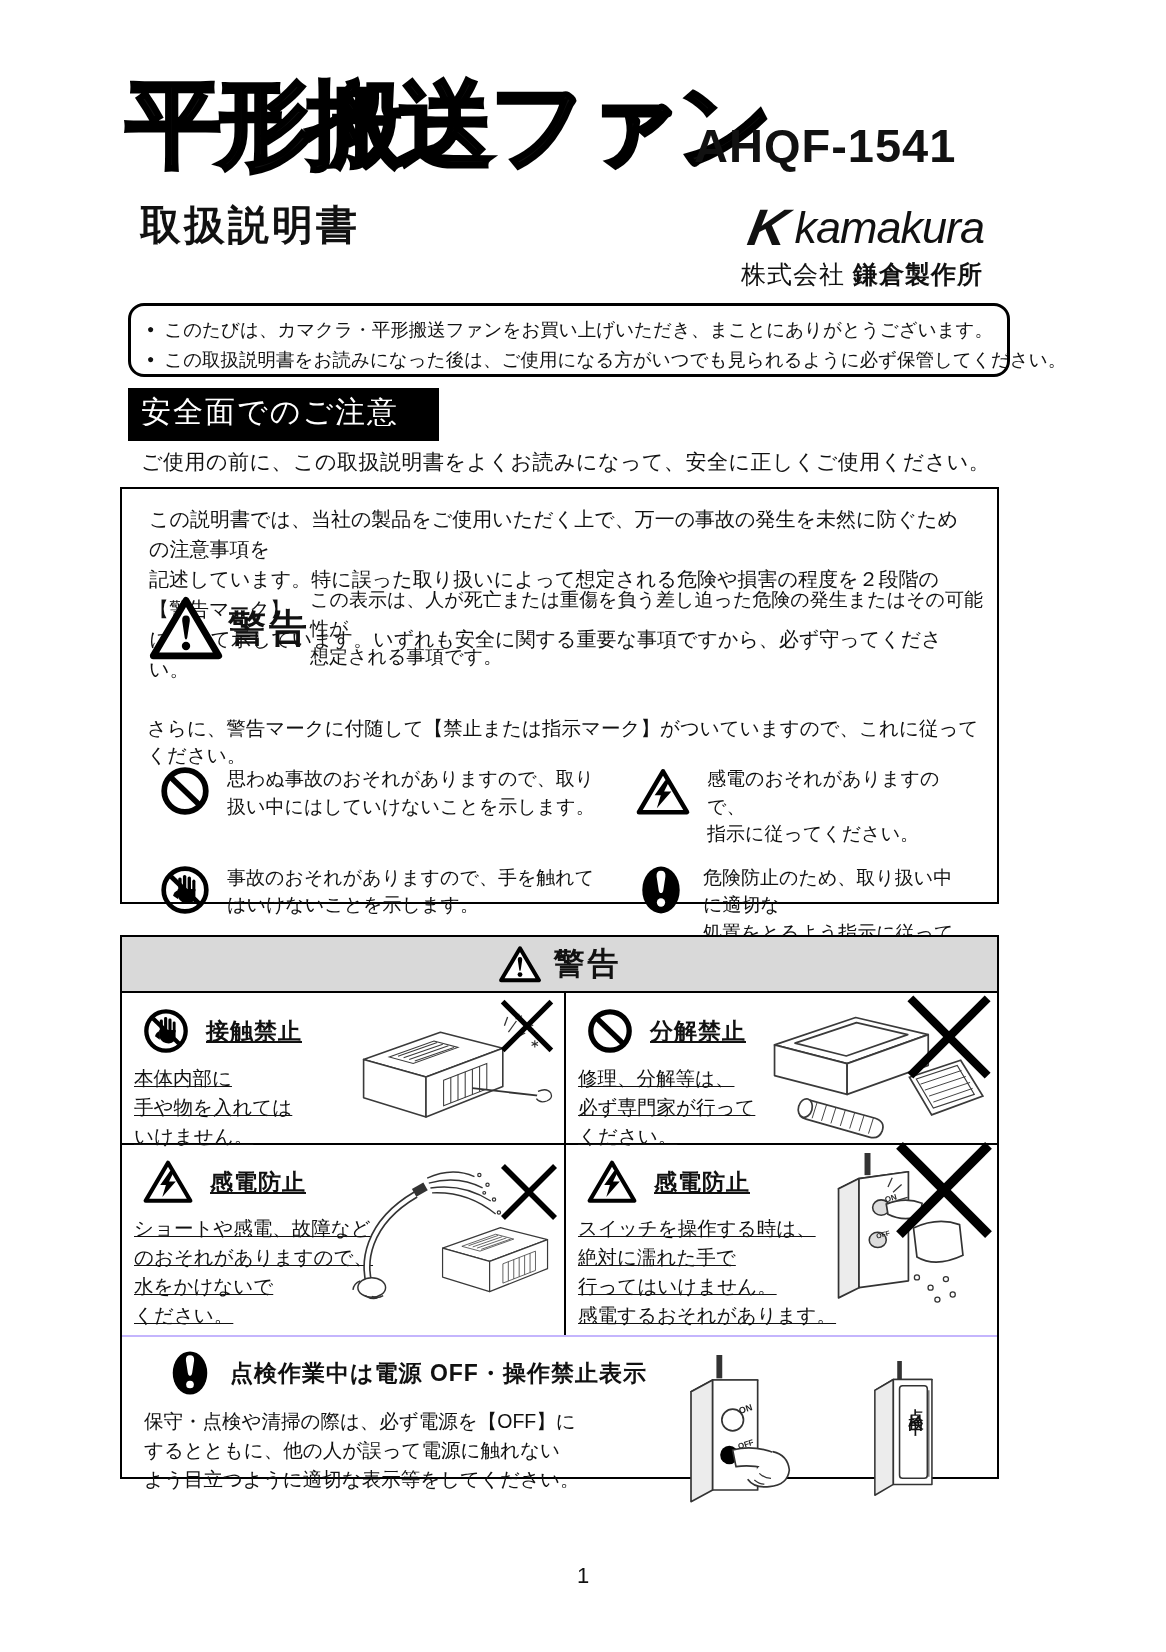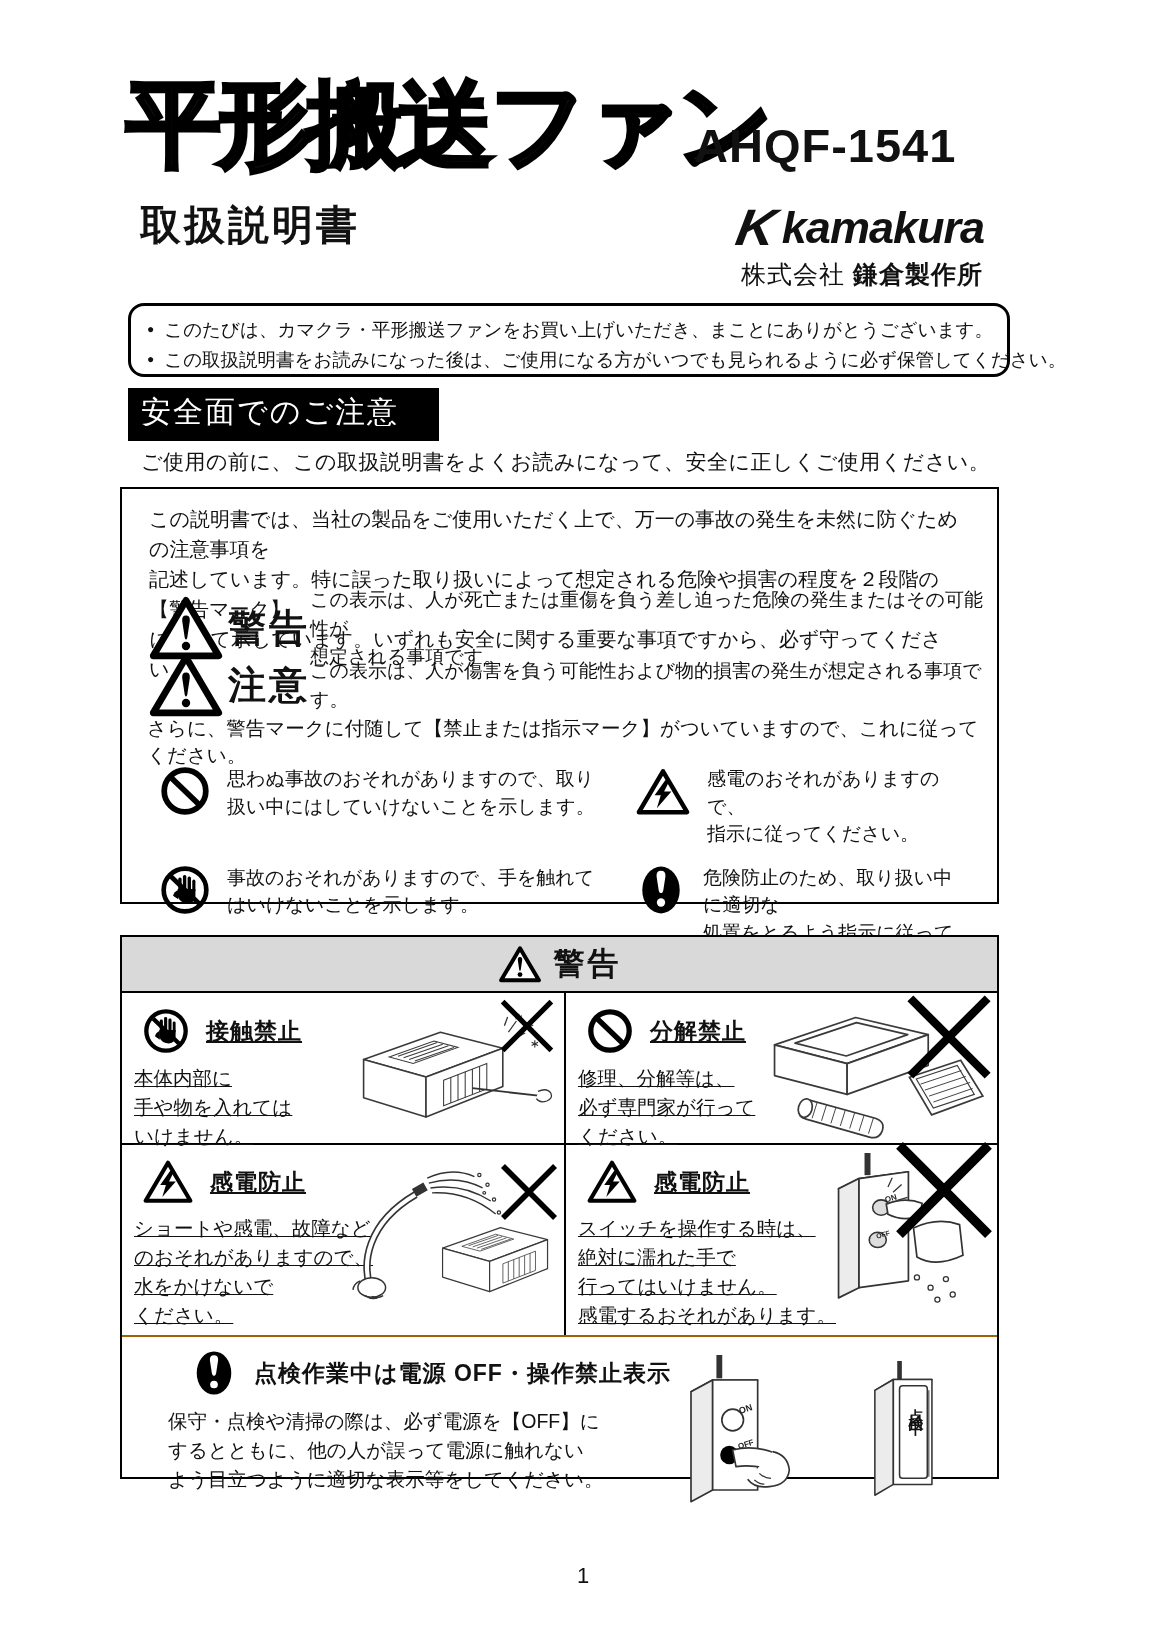--- a/index.html
+++ b/index.html
@@ -13,21 +13,21 @@
     position:absolute;left:126px;top:70px;font-size:95px;font-weight:900;
     letter-spacing:-4px;line-height:1.15;-webkit-text-stroke:3.5px #000;white-space:nowrap;
   }
   .model{position:absolute;left:694px;top:118px;font-size:47px;font-weight:600;letter-spacing:1px;}
   .doc-type{position:absolute;left:140px;top:198px;font-size:41px;font-weight:700;letter-spacing:3px;}
   .brand{position:absolute;right:182px;top:200px;display:flex;align-items:center;gap:6px;}
   .brand-mark{
     font-size:54px;font-weight:900;font-style:italic;display:inline-block;
     transform:skewX(-10deg) scaleY(0.95);line-height:1;
   }
-  .brand-name{font-size:45px;font-weight:700;font-style:italic;letter-spacing:-1px;line-height:1;}
+  .brand-name{font-size:45px;font-weight:400;font-style:italic;letter-spacing:-1px;line-height:1;}
   .company{position:absolute;right:183px;top:258px;font-size:25px;letter-spacing:1px;white-space:nowrap;}
   .company-name{font-weight:800;}
   
   .notice-box{
     position:absolute;left:128px;top:303px;width:844px;height:50px;
     border:3px solid #000;border-radius:16px;padding:9px 16px;
     font-size:18.5px;line-height:1.62;
   }
   .bullet-line{white-space:nowrap;}
   .bullet-line .bullet{font-size:12px;vertical-align:3px;margin-right:10px;}
@@ -59,29 +59,29 @@
   
   .warning-table{position:absolute;left:120px;top:935px;width:875px;height:540px;border:2.5px solid #000;}
   .wt-header{
     height:54px;background:#d9d9d9;border-bottom:2px solid #000;
     display:flex;align-items:center;justify-content:center;gap:12px;
   }
   .wt-header-icon{width:44px;height:39px;}
   .wt-header-label{font-size:31px;font-weight:800;letter-spacing:3px;}
   .wt-row{position:relative;display:grid;grid-template-columns:444px 1fr;text-decoration:underline;}
   .wt-row1{height:150px;border-bottom:2px solid #000;}
-  .wt-row2{height:190px;border-bottom:2px solid #a16207;}
+  .wt-row2{height:190px;border-bottom:2px solid #c4b5fd;}
   .wt-cell{position:relative;padding:0;}
   .wt-cell.left{border-right:2px solid #000;}
   .cell-head{display:flex;align-items:center;gap:16px;margin:14px 0 0 20px;}
   .cell-icon{width:48px;height:48px;flex:0 0 auto;}
   .cell-icon.tri{width:52px;height:46px;}
   .cell-title{font-size:23px;font-weight:800;letter-spacing:1px;white-space:nowrap;}
   .cell-text{margin:9px 0 0 12px;font-size:19.5px;line-height:1.48;}
-  .wt-bottom{position:relative;height:140px;padding-left:24px;}
+  .wt-bottom{position:relative;height:140px;}
   .wt-bottom .cell-head{margin:12px 0 0 44px;}
   .wt-bottom .cell-text{margin:10px 0 0 22px;}
   
   .illus{position:absolute;}
   .xmark{position:absolute;}
   .illus-contact{left:232px;top:20px;width:200px;}
   .x-contact{right:8px;top:4px;width:58px;height:58px;}
   .illus-parts{left:200px;top:16px;width:222px;}
   .x-parts{right:2px;top:-2px;width:92px;height:92px;}
   .illus-water{left:222px;top:12px;width:212px;}
@@ -189,27 +189,20 @@
 記述しています。特に誤った取り扱いによって想定される危険や損害の程度を２段階の【警告マーク】
 によって示しています。いずれも安全に関する重要な事項ですから、必ず守ってください。</div>
 
     <div class="level-row warn">
       <svg class="level-icon">
           <use href="#sym-warn-tri"></use>
         </svg>
       <span class="level-label">警告</span>
       <span class="level-text ml">この表示は、人が死亡または重傷を負う差し迫った危険の発生またはその可能性が
 想定される事項です。</span>
-    </div>
-    <div class="level-row caution">
-      <svg class="level-icon">
-          <use href="#sym-warn-tri"></use>
-        </svg>
-      <span class="level-label">注意</span>
-      <span class="level-text ml">この表示は、人が傷害を負う可能性および物的損害の発生が想定される事項です。</span>
     </div>
 
     <div class="marks-intro">さらに、警告マークに付随して【禁止または指示マーク】がついていますので、これに従ってください。</div>
 
     <div class="marks-grid">
       <div class="mark-item">
         <svg class="mark-icon">
             <use href="#sym-prohibit"></use>
           </svg>
         <span class="mark-text ml">思わぬ事故のおそれがありますので、取り

